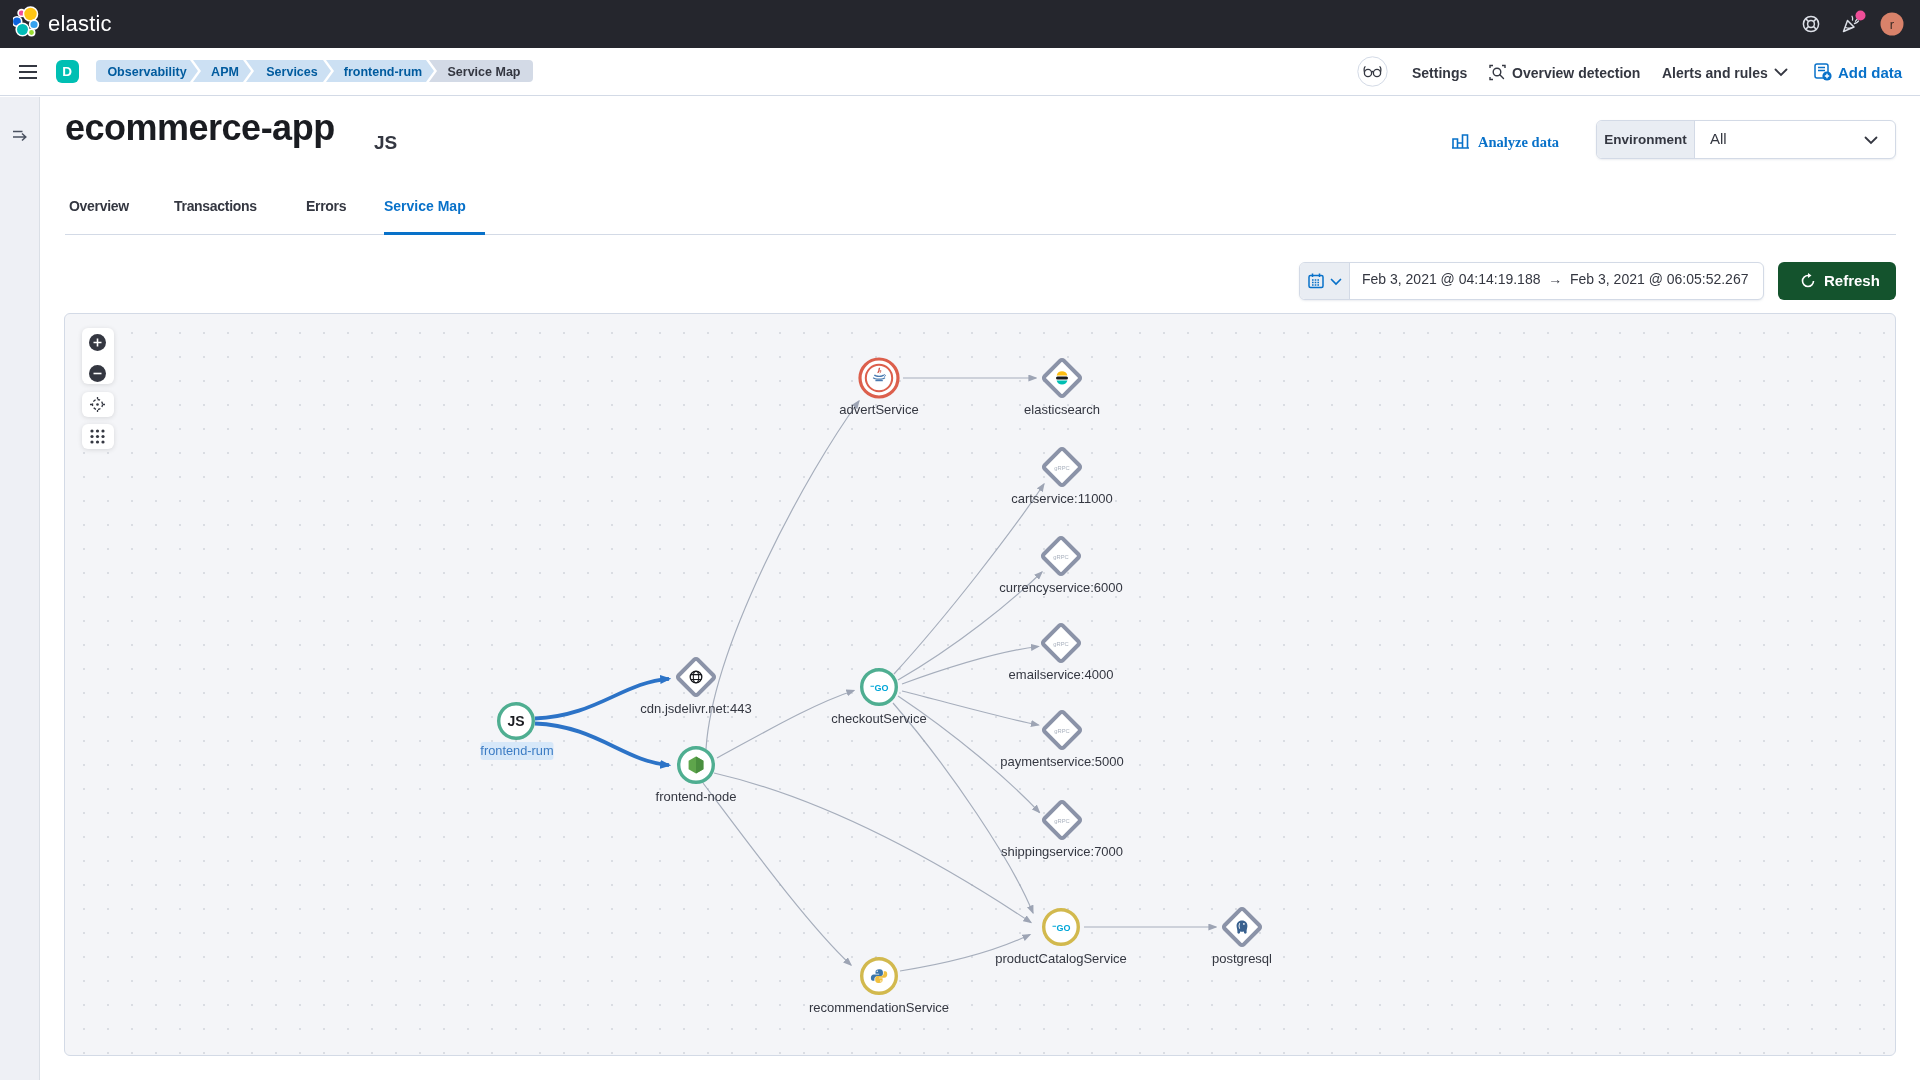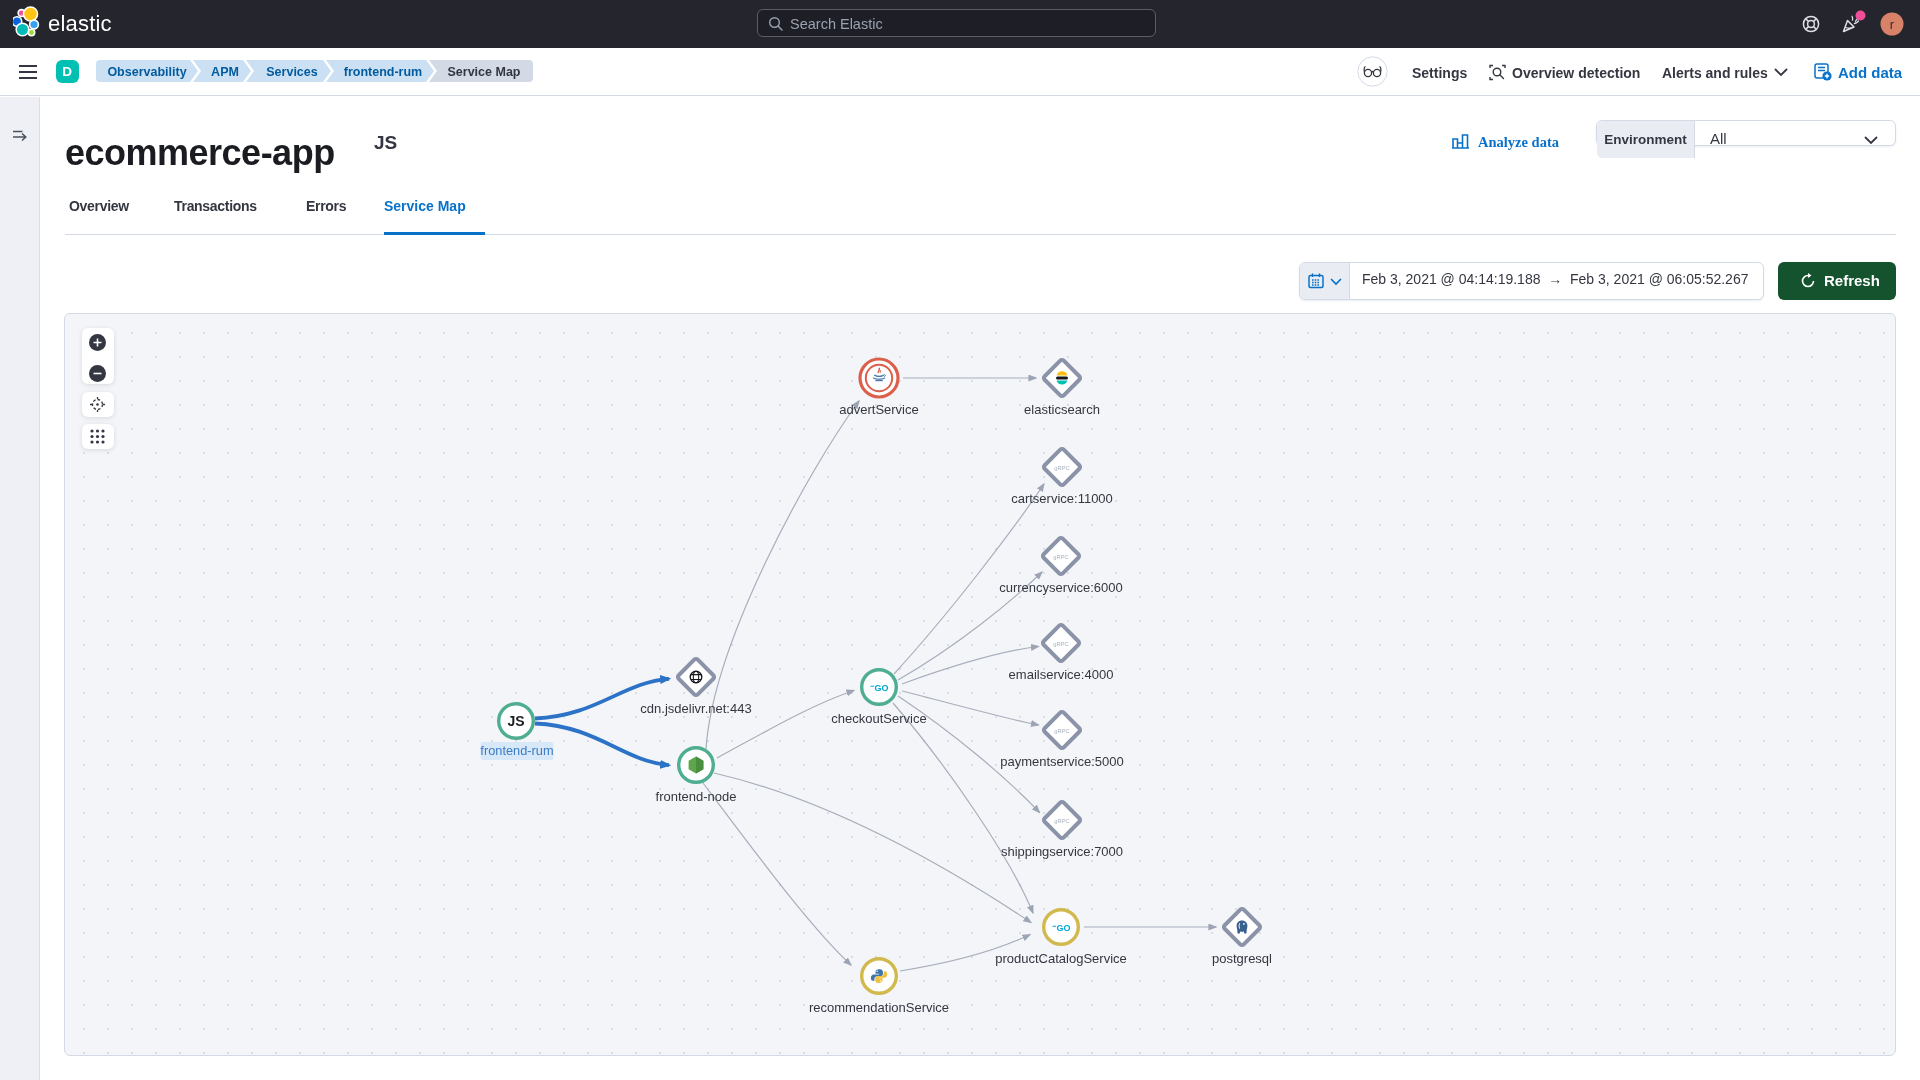--- a/index.html
+++ b/index.html
@@ -10,24 +10,24 @@
 #logoTxt { position:absolute; left:48px; top:11px; color:#fff; font-size:22px; letter-spacing:0.2px; }
 #searchbox { position:absolute; left:757px; top:9px; width:399px; height:28px; background:#1e1f26; border:1px solid #5b5e66; border-radius:6px; }
 #searchbox .ph { position:absolute; left:32px; top:5.5px; font-size:14.5px; color:#9aa2af; }
 
 #subbar { position:absolute; top:48px; left:0; width:1920px; height:48px; background:#fff; border-bottom:1px solid #d3dae6; }
 #dbadge { position:absolute; left:55.5px; top:12px; width:23px; height:23px; background:#00bfb3; border-radius:6px; color:#fff; font-weight:bold; font-size:13.5px; text-align:center; line-height:23px;}
 .hlabel { position:absolute; top:16.5px; font-size:14px; font-weight:bold; color:#343741; }
 .hlabel.blue { color:#0871c9; }
 
 #leftstrip { position:absolute; top:97px; left:0; width:40px; height:983px; background:#eef0f5; border-right:1px solid #dadfe6; }
-#title { position:absolute; left:65px; top:132px; font-size:36px; font-weight:bold; color:#1a1c21; letter-spacing:-0.5px; }
+#title { position:absolute; left:65px; top:107px; font-size:36px; font-weight:bold; color:#1a1c21; letter-spacing:-0.5px; }
 #jsbadge { position:absolute; left:374px; top:132px; font-size:19px; font-weight:bold; color:#343741; }
 #analyze { position:absolute; left:1478px; top:134px; font-size:14.5px; font-weight:bold; color:#0871c9;font-family:Liberation Serif, serif; }
-#envbox { position:absolute; left:1596px; top:120px; width:300px; height:26px; background:#fff; border:1px solid #d3dae6; border-radius:6px; box-shadow:0 1px 2px rgba(152,162,179,0.2); }
+#envbox { position:absolute; left:1596px; top:120px; width:300px; height:39px; background:#fff; border:1px solid #d3dae6; border-radius:6px; box-shadow:0 1px 2px rgba(152,162,179,0.2); }
 #envbox .lbl { position:absolute; left:0; top:0; width:98px; height:37px; background:#e9edf3; border-radius:5px 0 0 5px; border-right:1px solid #d3dae6; font-size:13.5px; font-weight:bold; color:#343741; text-align:center; line-height:37px; }
 #envbox .val { position:absolute; left:113px; top:9px; font-size:15px; color:#343741; }
 
 .tab { position:absolute; top:186px; font-size:14px; font-weight:bold; color:#343741; letter-spacing:-0.3px;margin-top:12px; }
 .tab.active { color:#0871c9; letter-spacing:0; }
 #tabline { position:absolute; left:65px; top:234px; width:1831px; height:1px; background:#d3dae6; }
 #tabsel { position:absolute; left:384px; top:232px; width:101px; height:3px; background:#0871c9; }
 
 #datebox { position:absolute; left:1299px; top:262px; width:465px; height:38px; background:#fff; border:1px solid #d3dae6; border-radius:6px; box-shadow:0 1px 2px rgba(152,162,179,0.2); }
 #datebox .pre { position:absolute; left:0; top:0; width:50px; height:36px; background:#e9edf3; border-radius:5px 0 0 5px; border-right:1px solid #d3dae6; }
@@ -46,27 +46,20 @@
 <div id="topbar">
   <svg class="abs" style="left:13px;top:5px" width="30" height="34" viewBox="0 0 30 34">
     <circle cx="8.5" cy="8" r="3.4" fill="#f04e98" stroke="#fff" stroke-width="1.6"></circle>
     <circle cx="17.5" cy="9" r="7" fill="#fec514" stroke="#fff" stroke-width="1.6"></circle>
     <circle cx="4" cy="16.5" r="4.7" fill="#0b64dd" stroke="#fff" stroke-width="1.6"></circle>
     <circle cx="21" cy="19.5" r="4.4" fill="#36a2ef" stroke="#fff" stroke-width="1.6"></circle>
     <circle cx="9.5" cy="24.5" r="6.3" fill="#02bcb7" stroke="#fff" stroke-width="1.6"></circle>
     <circle cx="18.5" cy="27.5" r="3.2" fill="#9adc30" stroke="#fff" stroke-width="1.6"></circle>
   </svg>
   <div id="logoTxt">elastic</div>
-  <div id="searchbox">
-    <svg class="abs" style="left:10px;top:6px" width="16" height="16" viewBox="0 0 16 16">
-      <circle cx="6.5" cy="6.5" r="4.8" fill="none" stroke="#9aa2af" stroke-width="1.4"></circle>
-      <path d="M10 10 L14 14" stroke="#9aa2af" stroke-width="1.4" stroke-linecap="round"></path>
-    </svg>
-    <div class="ph">Search Elastic</div>
-  </div>
 
   <svg class="abs" style="left:1802px;top:15px" width="18" height="18" viewBox="0 0 18 18">
     <circle cx="9" cy="9" r="7.6" fill="none" stroke="#dde0e8" stroke-width="1.5"></circle>
     <circle cx="9" cy="9" r="3.4" fill="none" stroke="#dde0e8" stroke-width="1.5"></circle>
     <path d="M6.6 6.6 L4 4 M11.4 6.6 L14 4 M11.4 11.4 L14 14 M6.6 11.4 L4 14" stroke="#dde0e8" stroke-width="1.5"></path>
   </svg>
 
   <svg class="abs" style="left:1840px;top:13px" width="22" height="22" viewBox="0 0 22 22">
     <path d="M3.5 18.5 L7.5 7.5 L14 14 Z" fill="none" stroke="#dde0e8" stroke-width="1.5" stroke-linejoin="round"></path>
     <path d="M5.2 14.2 C7.5 15.5 9.5 15.6 11.8 14.6" fill="none" stroke="#dde0e8" stroke-width="1.3"></path>

